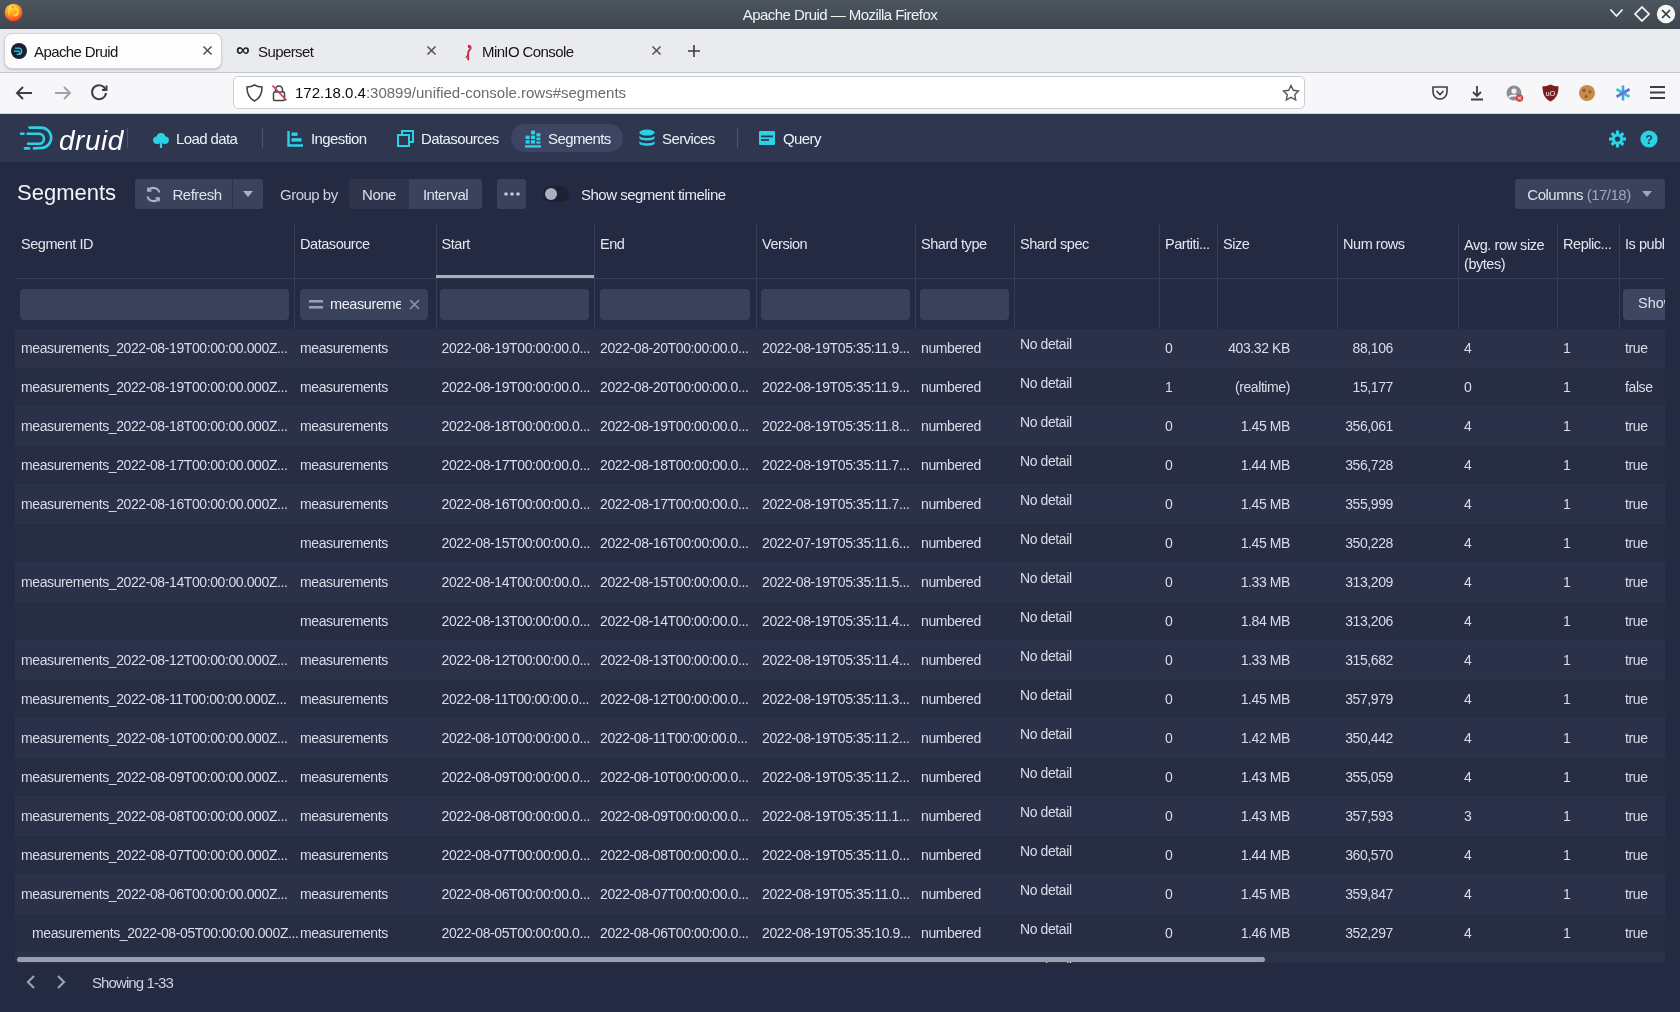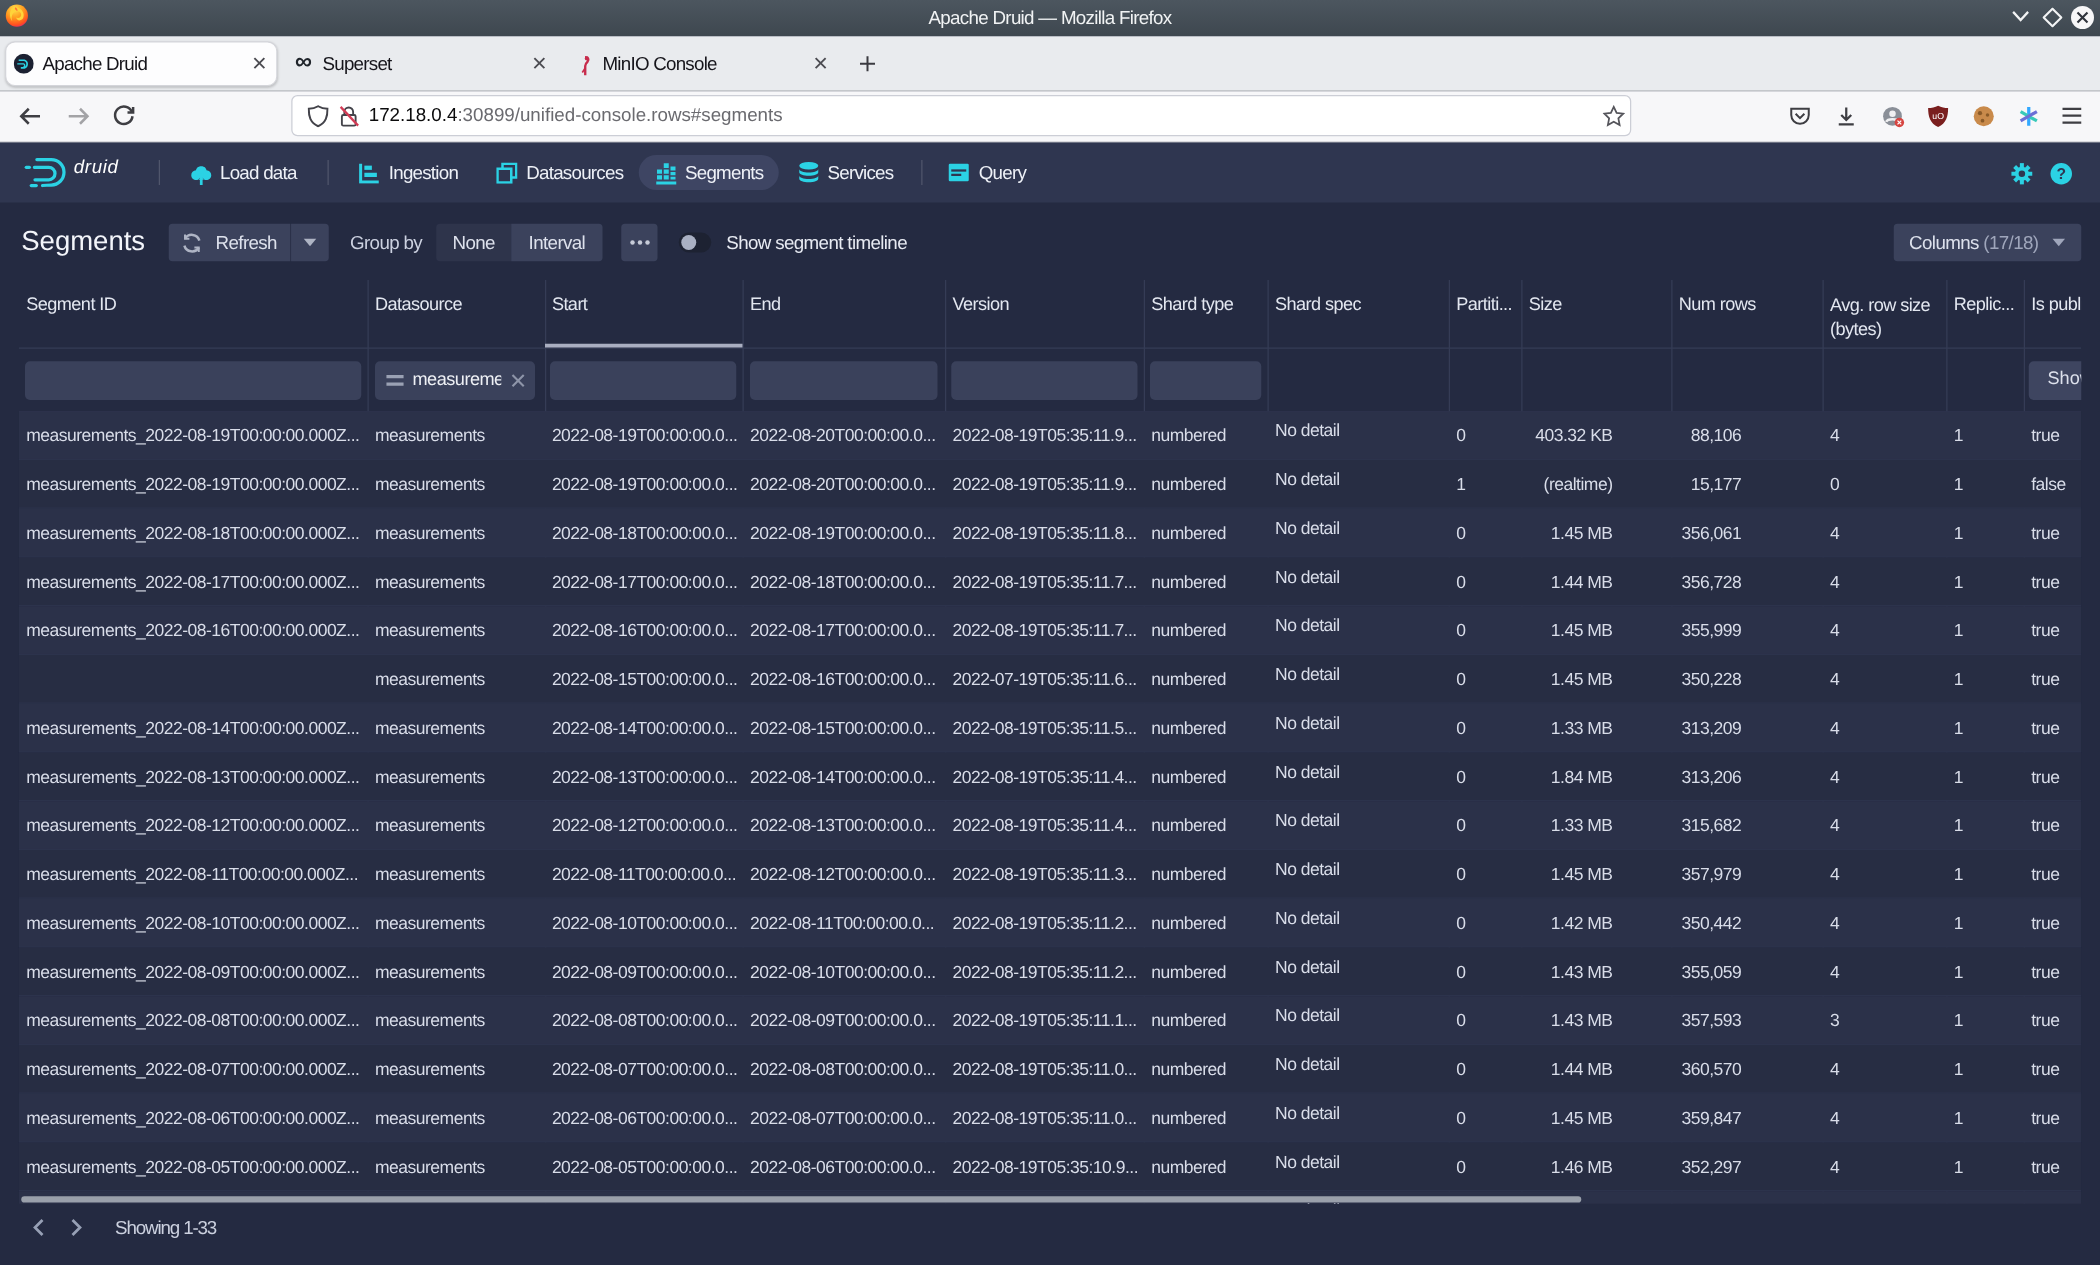--- a/index.html
+++ b/index.html
@@ -23,21 +23,21 @@
 #urltext { position:absolute; left:61px; top:7px; font-size:15px; color:#0c0c0d; white-space:nowrap; }
 #urltext span { color:#6a6a6f; }
 
 
 #dheader { position:absolute; left:0; top:114px; width:1680px; height:48px; background:#2f3650; }
 .navitem { position:absolute; top:0; height:48px; display:flex; align-items:center;
   color:#eef1f7; font-size:15px; letter-spacing:-0.6px; }
 .navsep { position:absolute; top:14px; width:1px; height:20px; background:rgba(255,255,255,0.16); }
 #navpill { position:absolute; left:511px; top:10px; width:112px; height:28px;
   border-radius:14px; background:#3e4563; }
-#dlogotext { position:absolute; left:59px; top:11px; color:#fff; font-size:15px;
+#dlogotext { position:absolute; left:59px; top:11px; color:#fff; font-size:28px;
   font-style:italic; font-weight:500; letter-spacing:0.5px; }
 
 #viewbar { position:absolute; left:0; top:162px; width:1680px; height:62px; }
 #viewtitle { position:absolute; left:17px; top:18px; font-size:22px; color:#f3f5fa; }
 .btn { position:absolute; top:17px; height:30px; background:#3b425c; border-radius:3px;
   color:#dde1ec; font-size:15px; letter-spacing:-0.5px; display:flex; align-items:center; justify-content:center; }
 .lbl { position:absolute; color:#ccd1e0; font-size:15px; letter-spacing:-0.5px; }
 
 
 #table { position:absolute; left:15px; top:224px; width:1650px; height:739px; overflow:hidden; }
@@ -459,21 +459,20 @@
     <div class="td" style="left:900px;width:99px">numbered</div>
     <div class="td nd" style="left:999px;width:145px">No detail</div>
     <div class="td" style="left:1144px;width:58px">0</div>
     <div class="td r" style="left:1202px;width:120px;padding-right:47px">1.33 MB</div>
     <div class="td r" style="left:1322px;width:121px;padding-right:65px">313,209</div>
     <div class="td" style="left:1443px;width:99px">4</div>
     <div class="td" style="left:1542px;width:62px">1</div>
     <div class="td" style="left:1604px;width:90px">true</div>
   </div>
   <div class="tr rowD" style="top:378px">
-    <div class="td e" style="left:0px;width:279px">measurements_2022-08-13T00:00:00.000Z...</div>
     <div class="td" style="left:279px;width:141.5px">measurements</div>
     <div class="td e" style="left:420.5px;width:158.5px">2022-08-13T00:00:00.0...</div>
     <div class="td e" style="left:579px;width:162px">2022-08-14T00:00:00.0...</div>
     <div class="td e" style="left:741px;width:159px">2022-08-19T05:35:11.4...</div>
     <div class="td" style="left:900px;width:99px">numbered</div>
     <div class="td nd" style="left:999px;width:145px">No detail</div>
     <div class="td" style="left:1144px;width:58px">0</div>
     <div class="td r" style="left:1202px;width:120px;padding-right:47px">1.84 MB</div>
     <div class="td r" style="left:1322px;width:121px;padding-right:65px">313,206</div>
     <div class="td" style="left:1443px;width:99px">4</div>
@@ -579,21 +578,21 @@
     <div class="td" style="left:900px;width:99px">numbered</div>
     <div class="td nd" style="left:999px;width:145px">No detail</div>
     <div class="td" style="left:1144px;width:58px">0</div>
     <div class="td r" style="left:1202px;width:120px;padding-right:47px">1.45 MB</div>
     <div class="td r" style="left:1322px;width:121px;padding-right:65px">359,847</div>
     <div class="td" style="left:1443px;width:99px">4</div>
     <div class="td" style="left:1542px;width:62px">1</div>
     <div class="td" style="left:1604px;width:90px">true</div>
   </div>
   <div class="tr rowD" style="top:690px">
-    <div class="td e" style="left:0px;width:279px">measurements_2022-08-05T00:00:00.000Z...</div>
+    <div class="td e" style="left:11px;width:279px">measurements_2022-08-05T00:00:00.000Z...</div>
     <div class="td" style="left:279px;width:141.5px">measurements</div>
     <div class="td e" style="left:420.5px;width:158.5px">2022-08-05T00:00:00.0...</div>
     <div class="td e" style="left:579px;width:162px">2022-08-06T00:00:00.0...</div>
     <div class="td e" style="left:741px;width:159px">2022-08-19T05:35:10.9...</div>
     <div class="td" style="left:900px;width:99px">numbered</div>
     <div class="td nd" style="left:999px;width:145px">No detail</div>
     <div class="td" style="left:1144px;width:58px">0</div>
     <div class="td r" style="left:1202px;width:120px;padding-right:47px">1.46 MB</div>
     <div class="td r" style="left:1322px;width:121px;padding-right:65px">352,297</div>
     <div class="td" style="left:1443px;width:99px">4</div>

